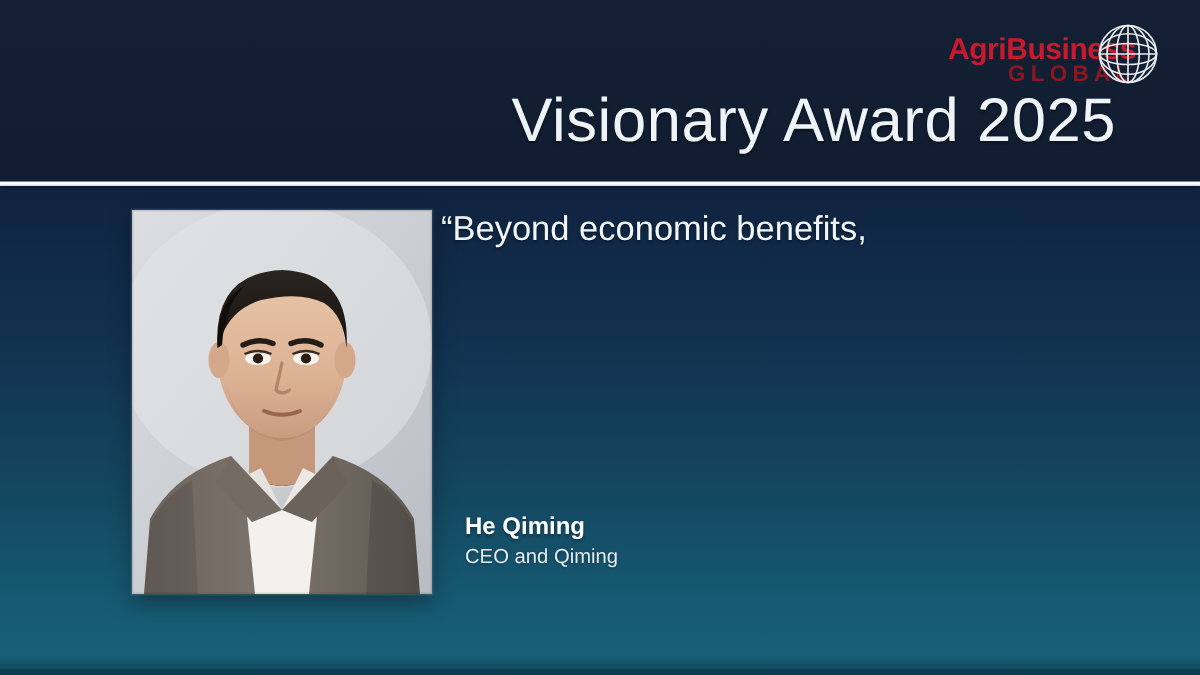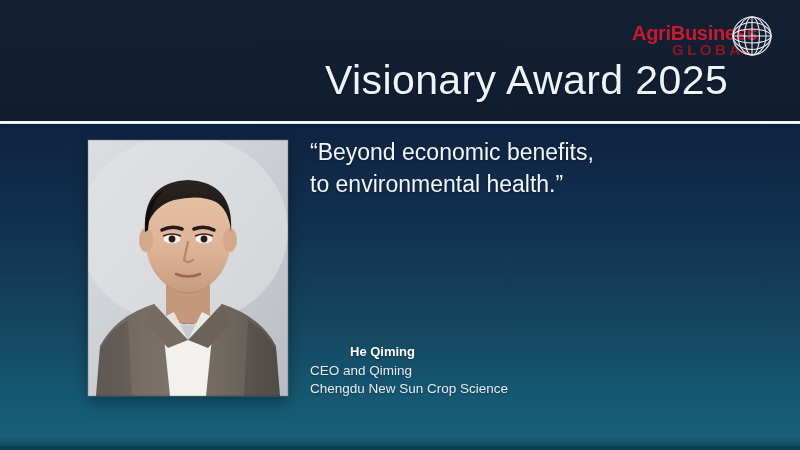--- a/index.html
+++ b/index.html
@@ -37,21 +37,21 @@
   .header-rule {
     position: absolute;
     left: 0; top: 121px;
     width: 800px;
     height: 3px;
     background: linear-gradient(180deg, #e9eef2 0%, #ffffff 45%, #cfd8df 100%);
     box-shadow: 0 1px 2px rgba(0,0,0,.35);
   }
   .award-title {
     position: absolute;
-    left: 325px;
+    left: 341px;
     top: 56px;
     font-size: 41px;
     line-height: 48px;
     font-weight: 300;
     letter-spacing: 0.4px;
     color: #eef3f7;
     white-space: nowrap;
     text-shadow: 0 1px 2px rgba(0,0,0,.4);
   }
 
@@ -100,43 +100,42 @@
     height: 256px;
     overflow: hidden;
     background: #cfd2d6;
     box-shadow: 0 0 0 1px rgba(255,255,255,.10), 0 6px 14px rgba(0,0,0,.35);
   }
   .portrait svg { display: block; }
 
   
   .quote {
     position: absolute;
-    left: 310px;
+    left: 294px;
     top: 136px;
     width: 370px;
     font-size: 23px;
     line-height: 32px;
     font-weight: 400;
     color: #f2f6f9;
     text-shadow: 0 1px 2px rgba(0,0,0,.35);
   }
 
   
   .attribution {
     position: absolute;
     left: 310px;
     top: 341px;
   }
   .attr-name {
-    font-size: 13px;
+    font-size: 16px;
     font-weight: bold;
     line-height: 21px;
     color: #ffffff;
     text-shadow: 0 1px 2px rgba(0,0,0,.35);
-    margin-left: 40px;
   }
   .attr-role {
     font-size: 13.5px;
     line-height: 18px;
     color: #e4ecf1;
     text-shadow: 0 1px 2px rgba(0,0,0,.3);
   }
   .attr-company {
     font-size: 13.5px;
     line-height: 18px;
@@ -247,23 +246,21 @@
       <path d="M88 134 Q100 139 112 134" stroke="#9a6550" stroke-width="2.6" fill="none" stroke-linecap="round"></path>
 
       <path d="M62 112 Q70 152 100 152 Q130 152 138 112 Q132 150 100 154 Q68 150 62 112 Z" fill="#000" opacity="0.06"></path>
 
       <rect x="0" y="0" width="200" height="256" fill="none" stroke="rgba(0,0,0,0.10)" stroke-width="2"></rect>
     </svg>
   </div>
 
   <div class="quote">
     <div>“Beyond economic benefits,</div>
-    <div>to environmental health.”</div>
   </div>
 
   <div class="attribution">
     <div class="attr-name">He Qiming</div>
     <div class="attr-role">CEO and Qiming</div>
-    <div class="attr-company">Chengdu New Sun Crop Science</div>
   </div>
 
   <div class="bottom-rule"></div>
 </div>
 
 </body></html>

